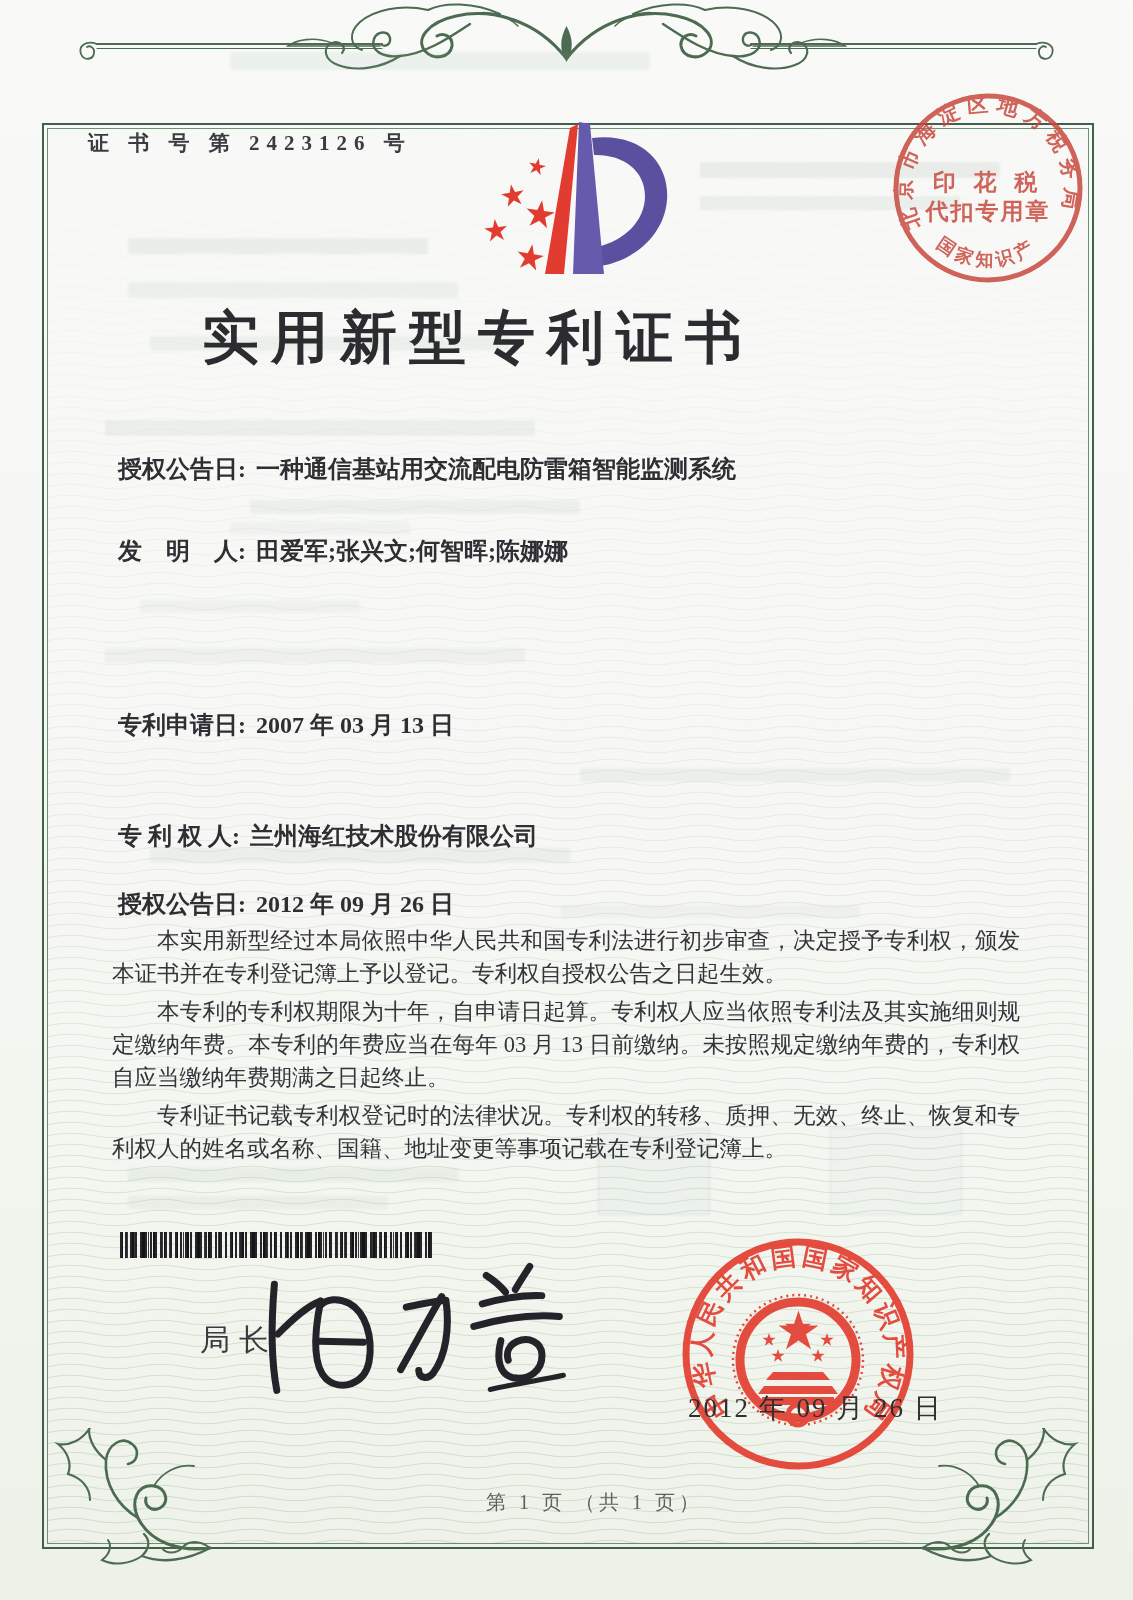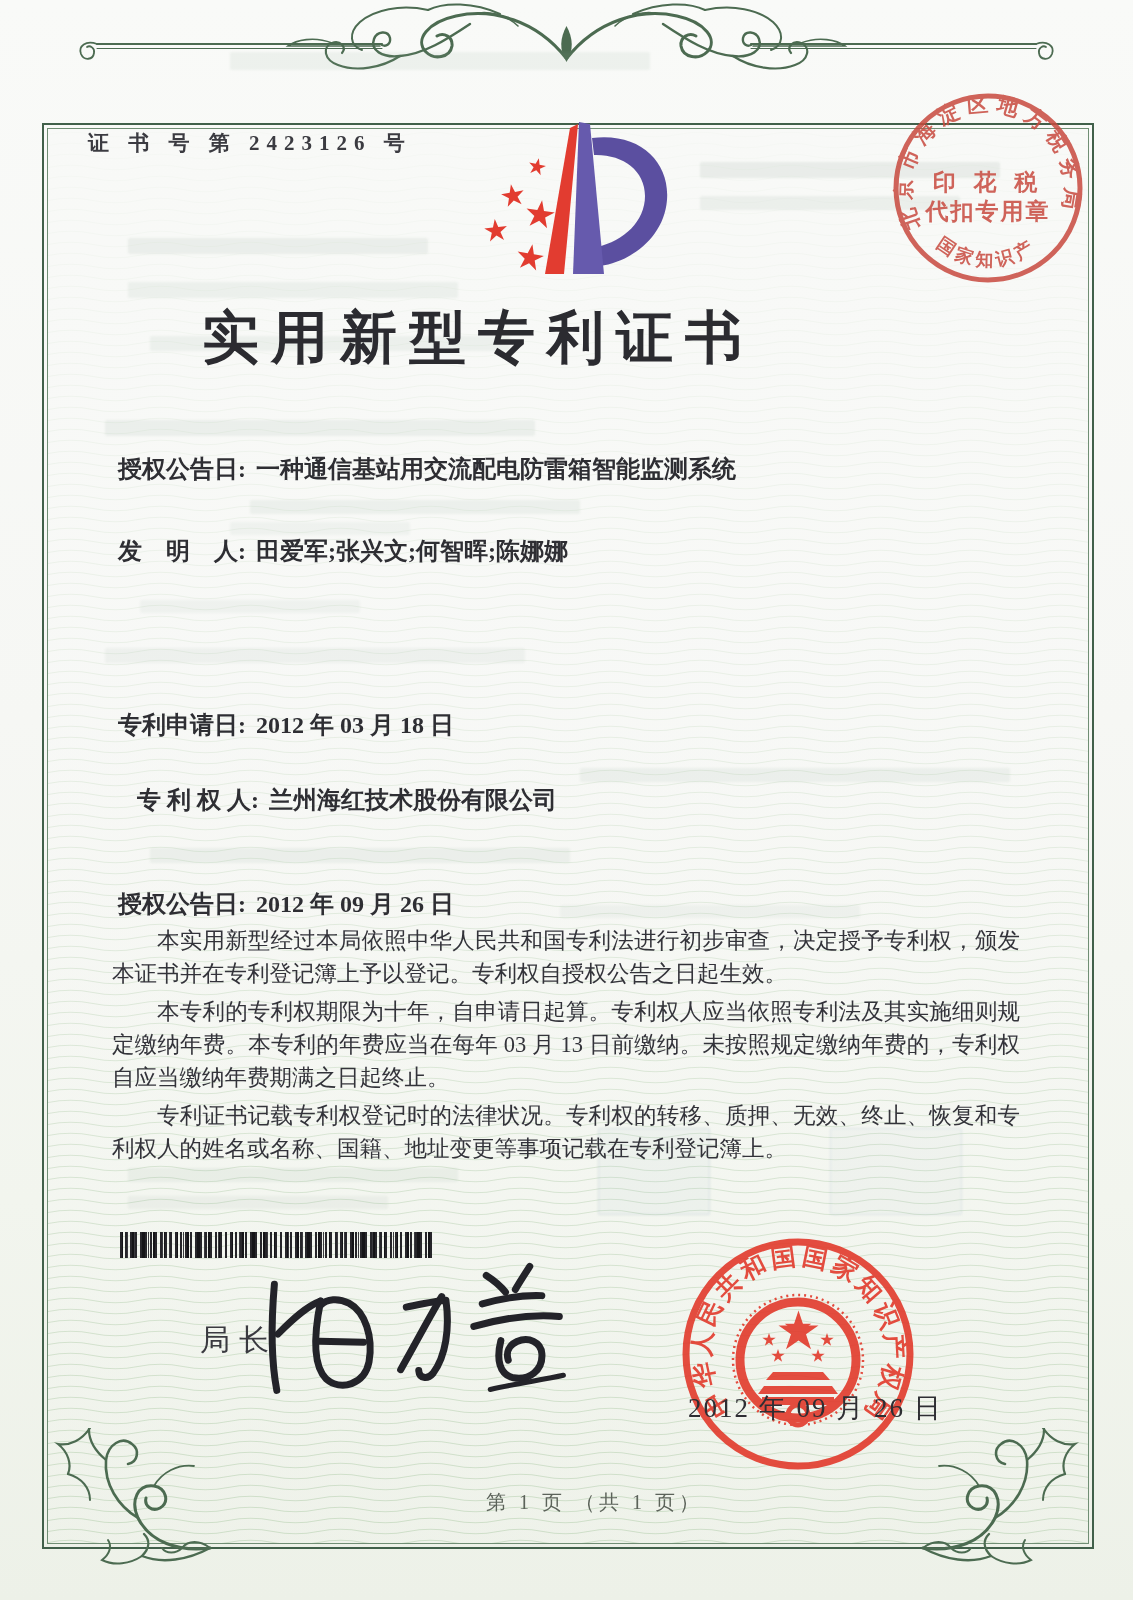--- a/index.html
+++ b/index.html
@@ -161,23 +161,23 @@
 
   <div class="abs txt doc-title">实用新型专利证书</div>
 
   <div class="abs txt field" style="top:453px;">
     <span class="lab">授权公告日:</span><span>一种通信基站用交流配电防雷箱智能监测系统</span>
   </div>
   <div class="abs txt field" style="top:535px;">
     <span class="lab">发　明　人:</span><span>田爱军;张兴文;何智晖;陈娜娜</span>
   </div>
   <div class="abs txt field" style="top:709px;">
-    <span class="lab">专利申请日:</span><span>2012 年 03 月 18 日</span>
-  </div>
-  <div class="abs txt field" style="top:784px;margin-left:19px;">
+    <span class="lab">专利申请日:</span><span>2007 年 03 月 13 日</span>
+  </div>
+  <div class="abs txt field" style="top:820px;">
     <span class="lab">专 利 权 人:</span><span>兰州海红技术股份有限公司</span>
   </div>
   <div class="abs txt field" style="top:888px;">
     <span class="lab">授权公告日:</span><span>2012 年 09 月 26 日</span>
   </div>
 
   <div class="abs txt paras">
     <p>本实用新型经过本局依照中华人民共和国专利法进行初步审查，决定授予专利权，颁发本证书并在专利登记簿上予以登记。专利权自授权公告之日起生效。</p>
     <p>本专利的专利权期限为十年，自申请日起算。专利权人应当依照专利法及其实施细则规定缴纳年费。本专利的年费应当在每年 03 月 13 日前缴纳。未按照规定缴纳年费的，专利权自应当缴纳年费期满之日起终止。</p>
     <p>专利证书记载专利权登记时的法律状况。专利权的转移、质押、无效、终止、恢复和专利权人的姓名或名称、国籍、地址变更等事项记载在专利登记簿上。</p>

